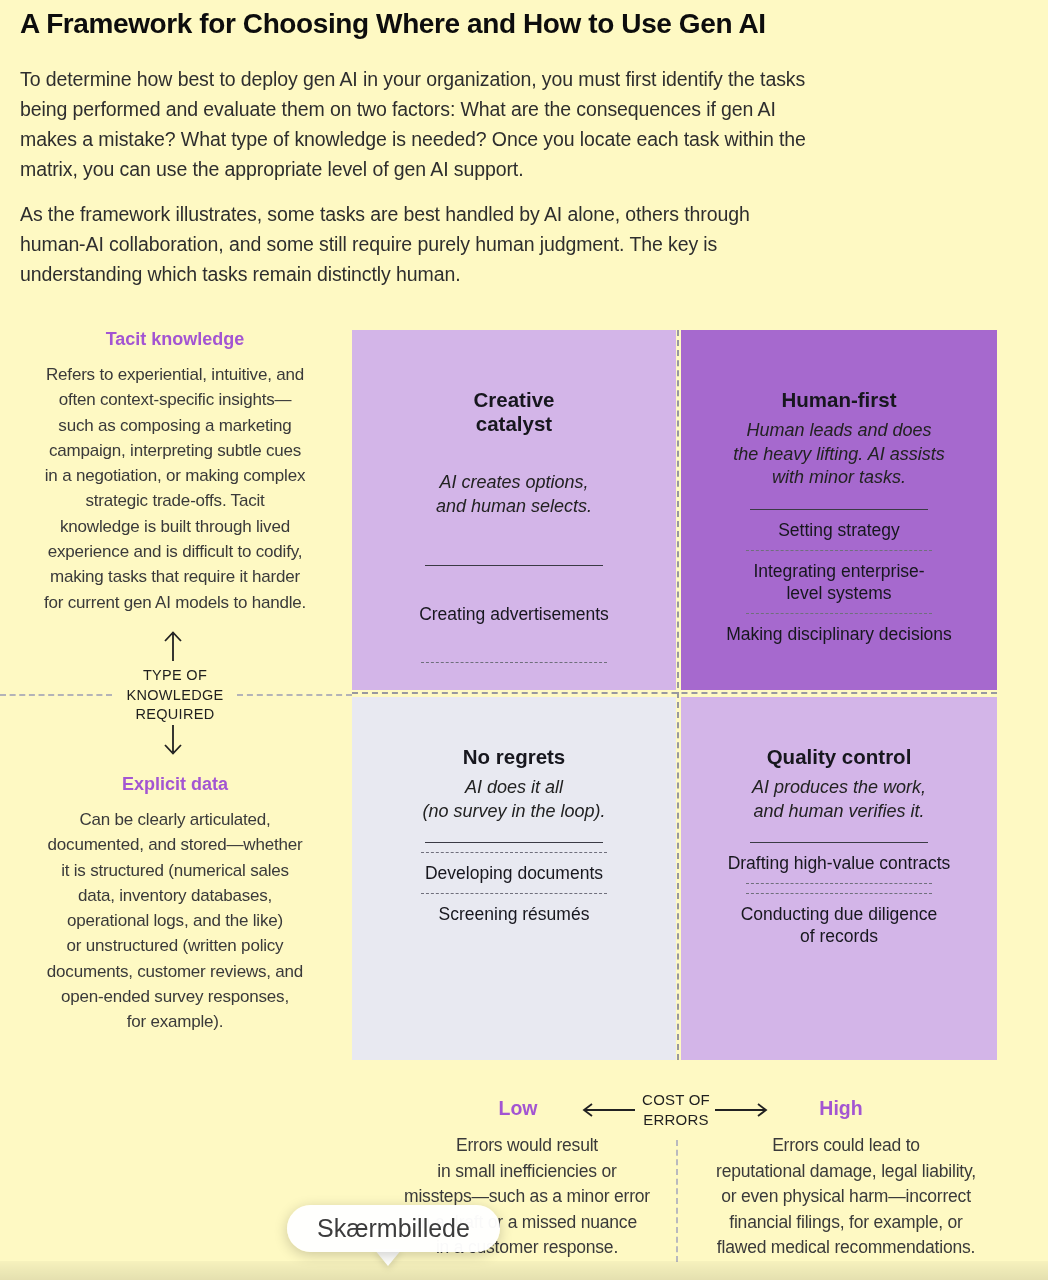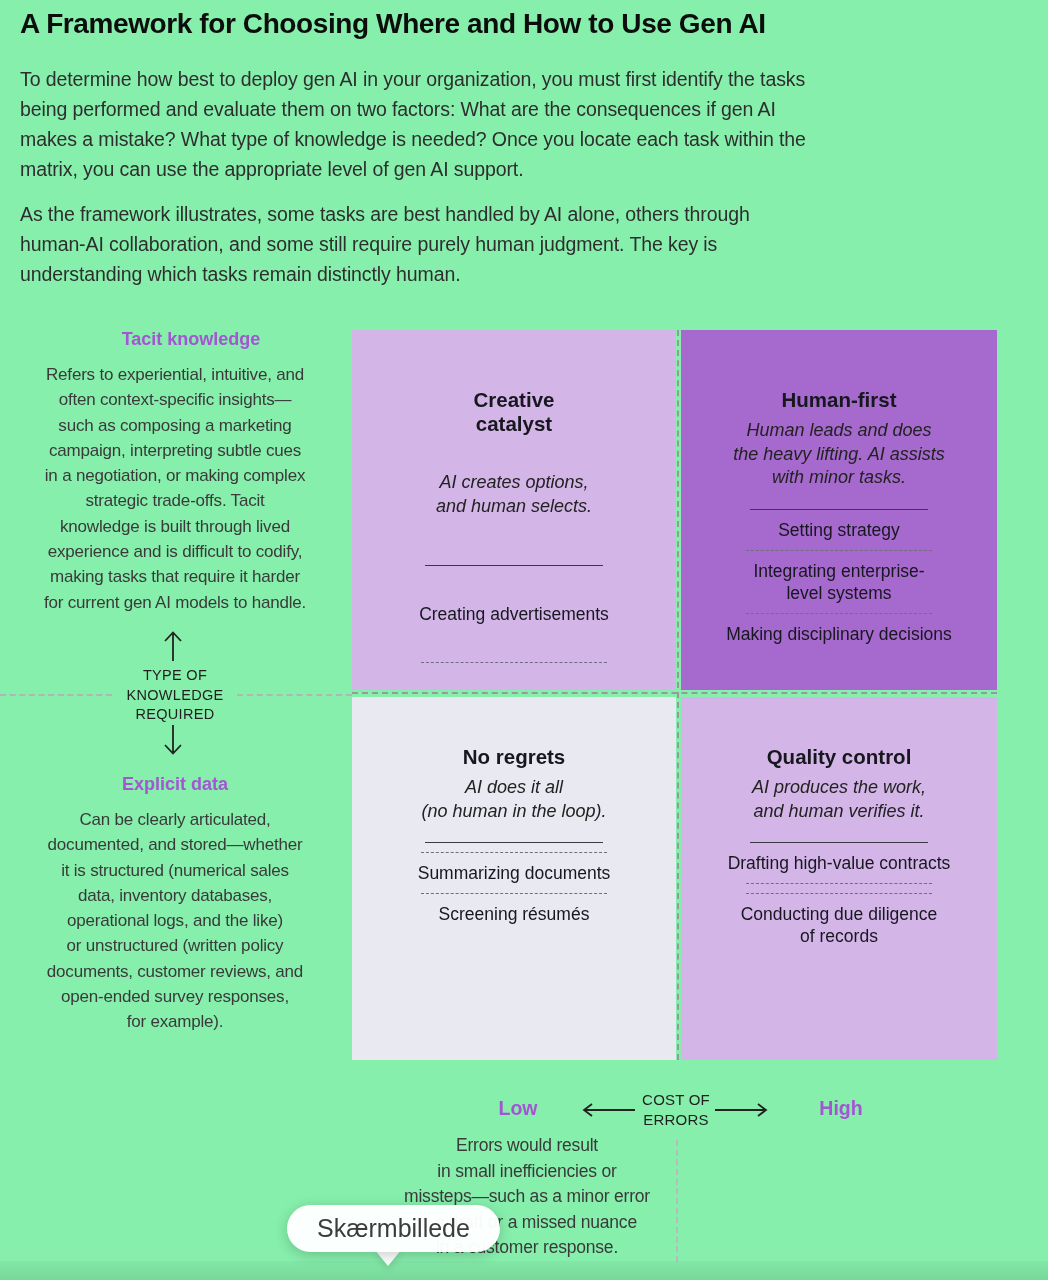--- a/index.html
+++ b/index.html
@@ -1,34 +1,34 @@
 <!DOCTYPE html>
 <html><head>
 <meta charset="utf-8">
 <style>
   * { margin:0; padding:0; box-sizing:border-box; }
   html,body { background:#ffffff; }
   body { font-family:"Liberation Sans", sans-serif; color:#1c1c1c; }
-  #canvas { position:relative; width:1048px; height:1280px; background:#86efac; overflow:hidden; margin:0 auto; }
+  #canvas { position:relative; width:1048px; height:1280px; background:#fef9c3; overflow:hidden; margin:0 auto; }
   .preline { white-space:pre-line; }
 
   
   .page-title { position:absolute; left:20px; top:8px; width:1010px;
     font-size:28px; font-weight:700; letter-spacing:-0.4px; color:#0d0d0d; }
   .intro { position:absolute; left:20px; width:1010px;
     font-size:19.5px; line-height:30px; color:#2e2e2e; letter-spacing:-0.1px; }
   .intro.p1 { top:64px; }
   .intro.p2 { top:199px; }
 
   
   .side-heading { position:absolute; left:0; width:350px; text-align:center;
     font-size:18px; font-weight:700; }
   .side-desc { position:absolute; left:8px; width:334px; text-align:center;
     font-size:17px; line-height:25.3px; color:#3a3a3a; letter-spacing:-0.2px; }
-  .tacit-heading { top:329px;margin-left:16px; }
+  .tacit-heading { top:329px; }
   .tacit-desc { top:362px; }
   .explicit-heading { top:774px; }
   .explicit-desc { top:807px; }
 
   .y-axis-label { position:absolute; left:48px; top:666px; width:254px; text-align:center;
     font-size:14.5px; line-height:19.5px; color:#1f1f1f; letter-spacing:0.3px; }
   .y-arrow { position:absolute; left:160px; }
   .y-arrow.up { top:630px; }
   .y-arrow.down { top:724px; }
   .h-dash { position:absolute; top:694px; border-top:2px dashed #b3b3b8; }
@@ -158,24 +158,24 @@
     <div class="q-sep"></div>
     <div class="q-item preline">Integrating enterprise-
 level systems</div>
     <div class="q-sep"></div>
     <div class="q-item preline">Making disciplinary decisions</div>
   </div>
 
   <div class="q q-bl" style="background:#e8e9f1">
     <div class="q-title preline">No regrets</div>
     <div class="q-sub preline">AI does it all
-(no human in the loop).</div>
-    <div class="q-divider"></div>
-    <div class="q-sep"></div>
-    <div class="q-item preline">Summarizing documents</div>
+(no survey in the loop).</div>
+    <div class="q-divider"></div>
+    <div class="q-sep"></div>
+    <div class="q-item preline">Developing documents</div>
     <div class="q-sep"></div>
     <div class="q-item preline">Screening résumés</div>
   </div>
 
   <div class="q q-br" style="background:#d3b5e8">
     <div class="q-title preline">Quality control</div>
     <div class="q-sub preline">AI produces the work,
 and human verifies it.</div>
     <div class="q-divider"></div>
     <div class="q-item preline">Drafting high-value contracts</div>
@@ -201,20 +201,25 @@
         <path d="M1 8 H51 M44 2 L52 8 L44 14" fill="none" stroke="#222" stroke-width="1.8"></path>
       </svg>
   </span>
   <div class="x-end-label x-high" style="color:#a355d2">High</div>
 
   <div class="x-desc low preline">Errors would result
 in small inefficiencies or
 missteps—such as a minor error
 in a draft or a missed nuance
 in a customer response.</div>
+  <div class="x-desc high preline">Errors could lead to
+reputational damage, legal liability,
+or even physical harm—incorrect
+financial filings, for example, or
+flawed medical recommendations.</div>
   <div class="x-sep"></div>
 
   <div class="tooltip">Skærmbillede</div>
   <div class="tooltip-tail"></div>
 
   <div class="bottom-bar"></div>
 
 </div>
 
 </body></html>

